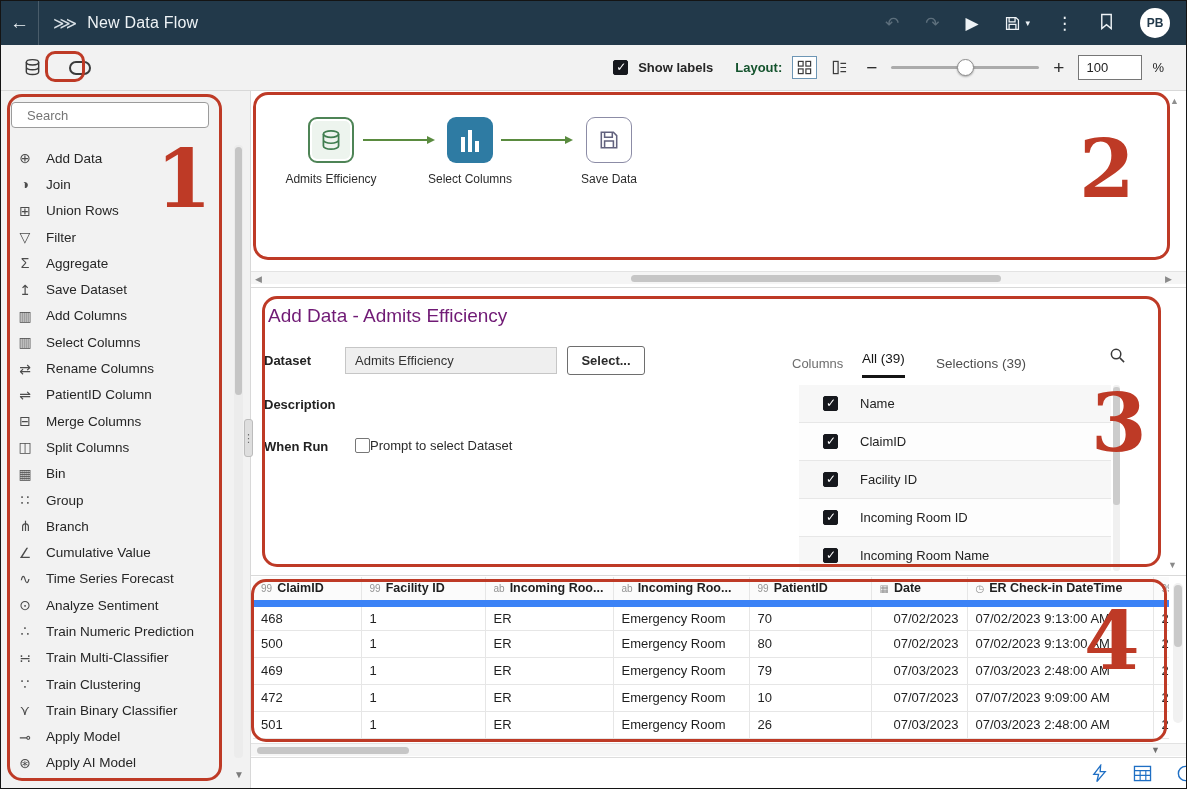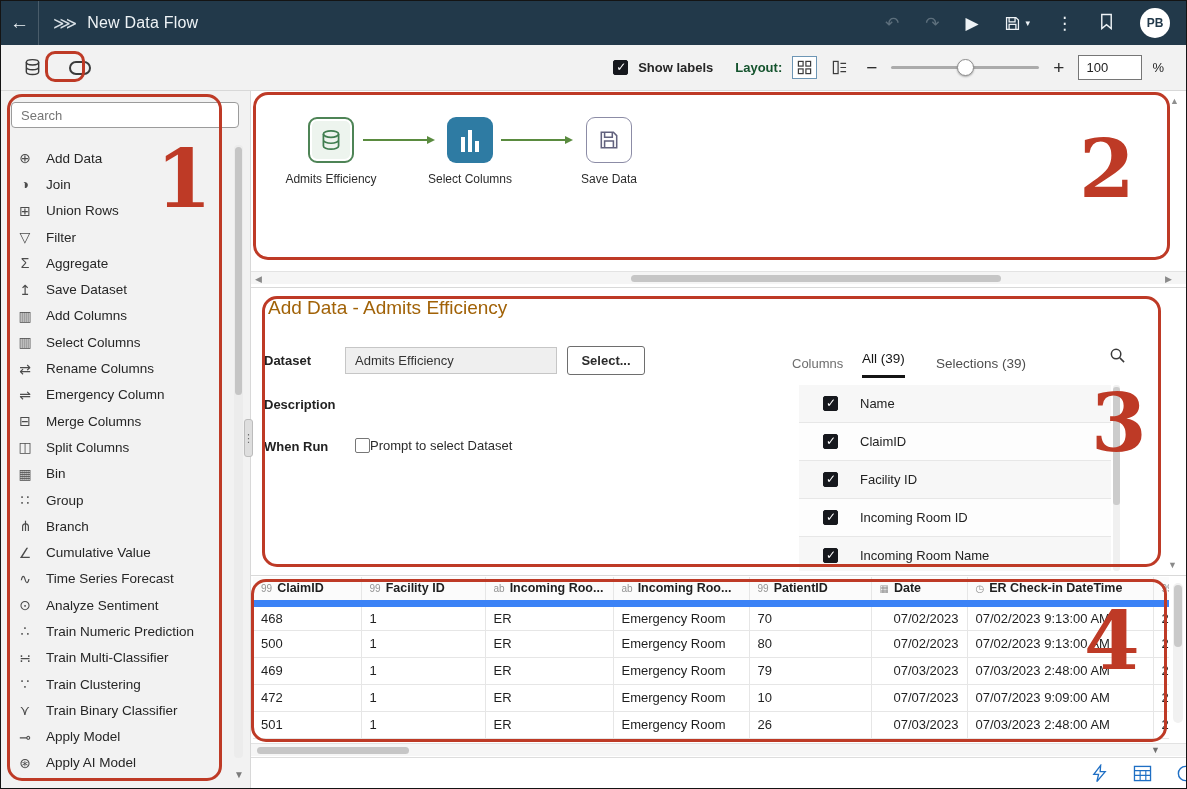--- a/index.html
+++ b/index.html
@@ -42,22 +42,22 @@
   .slider .track { position:absolute; top:7px; left:0; right:0; height:3px; background:#ababab; border-radius:2px; }
   .slider .thumb { position:absolute; top:0; left:calc(50% - 8px); width:17px; height:17px; border-radius:50%;
                    background:#fff; border:1px solid #8e8e8e; box-shadow:0 1px 2px rgba(0,0,0,.3); }
   .zoom-in { width:64px; height:25px; border:1px solid #767676; font-size:13px; padding:0 7px;
              font-family:inherit; color:#222; background:#fff; }
   .pct { font-size:13px; color:#262626; }
 
   
   .sidebar { position:absolute; top:90px; left:0; width:250px; bottom:0; background:#f2f2f2;
              border-right:1px solid #d8d8d8; overflow:hidden; }
-  .search { position:absolute; top:11px; left:10px; width:228px; height:26px; border:1px solid #9b9b9b;
-            border-radius:4px; padding:0 9px; font-size:13px; background:#fff; font-family:inherit; color:#333; }
+  .search { position:absolute; top:11px; left:10px; width:198px; height:26px; border:1px solid #9b9b9b;
+            border-radius:4px; padding:0 15px; font-size:13px; background:#fff; font-family:inherit; color:#333; }
   .sb-list { position:absolute; top:54px; left:0; right:22px; bottom:0; overflow:hidden; }
   .sb-item { display:flex; align-items:center; height:26.3px; padding-left:14px; gap:11px; cursor:pointer; }
   .sb-ico { width:20px; text-align:center; font-size:14px; color:#4c4c4c; flex:none; }
   .sb-lbl { font-size:13.5px; color:#262626; white-space:nowrap; }
   .sb-scroll { position:absolute; top:54px; right:7px; width:9px; bottom:30px; background:#ececec; border-radius:4px; }
   .sb-thumb { position:absolute; top:2px; left:1px; width:7px; height:248px; background:#c5c5c5; border-radius:4px; }
   .sb-down { position:absolute; right:6px; bottom:8px; font-size:10px; color:#7b7b7b; cursor:pointer; }
   .splitter { position:absolute; left:243px; top:418px; width:9px; height:38px; background:#dedede;
               border:1px solid #bcbcbc; border-radius:3px; z-index:6; display:flex; align-items:center;
               justify-content:center; color:#6d6d6d; font-size:11px; cursor:col-resize; }
@@ -81,21 +81,21 @@
                   border-top:4px solid transparent; border-bottom:4px solid transparent; }
   .canvas-up { position:absolute; top:5px; right:7px; font-size:9px; color:#8f8f8f; cursor:pointer; }
   .cv-scroll { position:absolute; top:180px; left:0; right:0; height:13px; background:#f5f5f5; border-top:1px solid #e3e3e3; }
   .cv-thumb { position:absolute; top:3px; left:380px; width:370px; height:7px; background:#c6c6c6; border-radius:4px; cursor:pointer; }
   .sarr { position:absolute; top:2px; font-size:9px; color:#8a8a8a; cursor:pointer; }
 
   .divider { position:absolute; left:0; right:0; height:1px; background:#d9d9d9; }
 
   
   .panel { position:absolute; top:198px; left:0; right:0; height:286px; background:#fff; }
-  .p-title { position:absolute; left:17px; top:8px; font-size:19px; color:#a16207; }
+  .p-title { position:absolute; left:17px; top:16px; font-size:19px; color:#701a75; }
   .f-label { position:absolute; font-size:13px; font-weight:bold; color:#222; }
   .ds-input { position:absolute; left:94px; top:58px; width:212px; height:27px; background:#efefef;
               border:1px solid #c6c6c6; font-size:13px; color:#333; padding:0 9px; display:flex; align-items:center; cursor:text; }
   .sel-btn { position:absolute; left:316px; top:57px; width:78px; height:29px; background:#fff;
              border:1px solid #6e6e6e; border-radius:3px; font-size:13px; font-weight:bold; color:#2b2b2b;
              display:flex; align-items:center; justify-content:center; cursor:pointer; font-family:inherit; }
   .wr-chk { position:absolute; left:104px; top:149px; display:flex; align-items:center;
             font-size:13px; color:#2b2b2b; cursor:pointer; }
   .c-label { position:absolute; left:541px; top:67px; font-size:13px; color:#6e6e6e; }
   .tab { position:absolute; font-size:13.5px; cursor:pointer; }
@@ -255,21 +255,21 @@
       <div class="sb-item">
           <span class="sb-ico">▥</span>
           <span class="sb-lbl">Select Columns</span>
         </div>
       <div class="sb-item">
           <span class="sb-ico">⇄</span>
           <span class="sb-lbl">Rename Columns</span>
         </div>
       <div class="sb-item">
           <span class="sb-ico">⇌</span>
-          <span class="sb-lbl">Emergency Column</span>
+          <span class="sb-lbl">PatientID Column</span>
         </div>
       <div class="sb-item">
           <span class="sb-ico">⊟</span>
           <span class="sb-lbl">Merge Columns</span>
         </div>
       <div class="sb-item">
           <span class="sb-ico">◫</span>
           <span class="sb-lbl">Split Columns</span>
         </div>
       <div class="sb-item">

